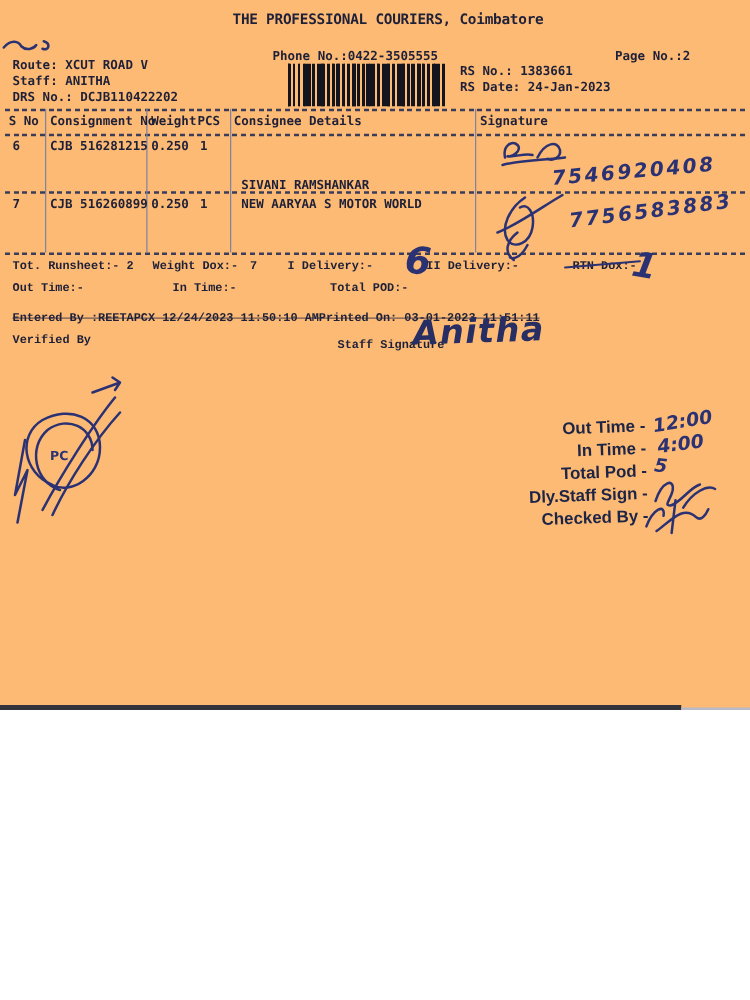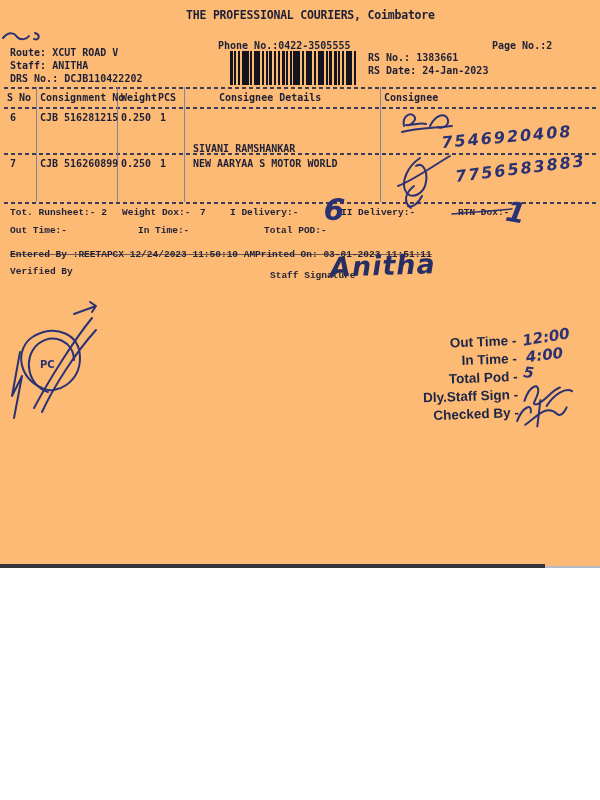--- a/index.html
+++ b/index.html
@@ -62,22 +62,22 @@
   <div class="hdash" style="top:202px;"></div>
   <div class="vline" style="left:36px;"></div>
   <div class="vline" style="left:117px;"></div>
   <div class="vline" style="left:184px;"></div>
   <div class="vline" style="left:380px;"></div>
 
   <div class="t f10" style="left:7px;top:92px;">S No</div>
   <div class="t f10" style="left:40px;top:92px;">Consignment No</div>
   <div class="t f10" style="left:121px;top:92px;">Weight</div>
   <div class="t f10" style="left:158px;top:92px;">PCS</div>
-  <div class="t f10" style="left:187px;top:92px;margin-left:32px;">Consignee Details</div>
-  <div class="t f10" style="left:384px;top:92px;">Consignee</div>
+  <div class="t f10" style="left:187px;top:92px;">Consignee Details</div>
+  <div class="t f10" style="left:384px;top:92px;">Signature</div>
 
   <div>
     <div class="t f10" style="left:10px;top:112px;">6</div>
     <div class="t f10" style="left:40px;top:112px;">CJB 516281215</div>
     <div class="t f10" style="left:121px;top:112px;">0.250</div>
     <div class="t f10" style="left:160px;top:112px;">1</div>
     <div class="t f10" style="left:193px;top:112px;margin-top:31px;">SIVANI RAMSHANKAR</div>
     <svg class="hand" style="left:396px;top:104px;" width="195" height="52">
       <path d="M8,22 C6,12 14,8 18,12 C22,16 14,22 10,21 C16,22 24,18 30,20"></path>
       <path d="M34,22 C40,10 50,8 52,16 C53,22 46,25 42,23"></path>

